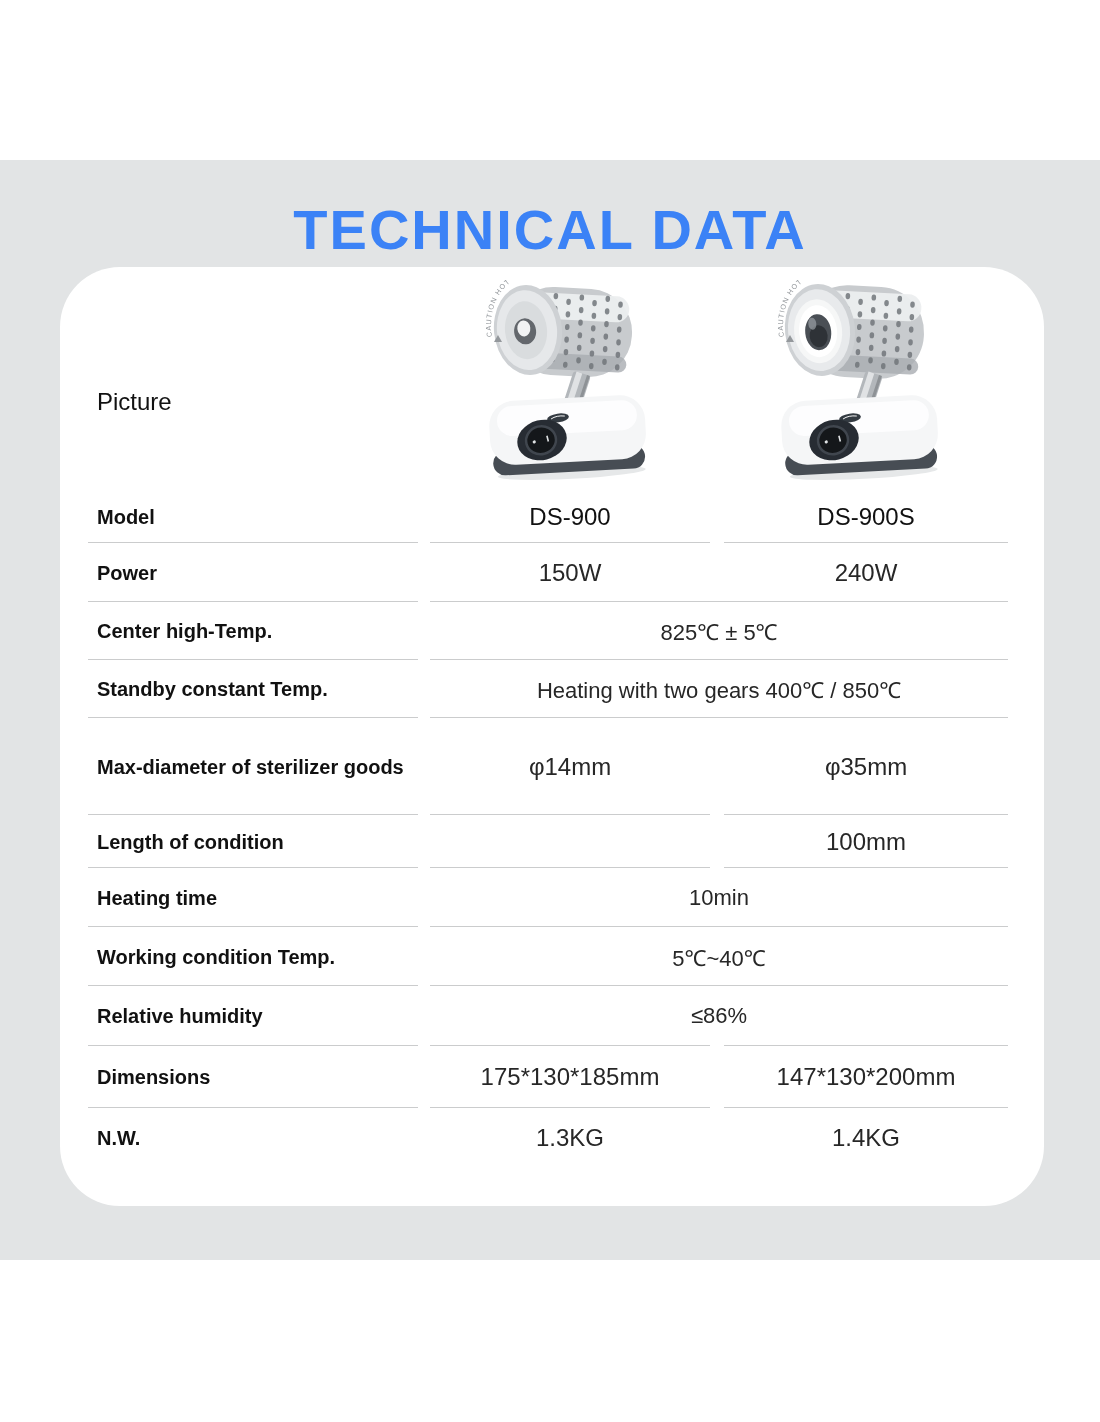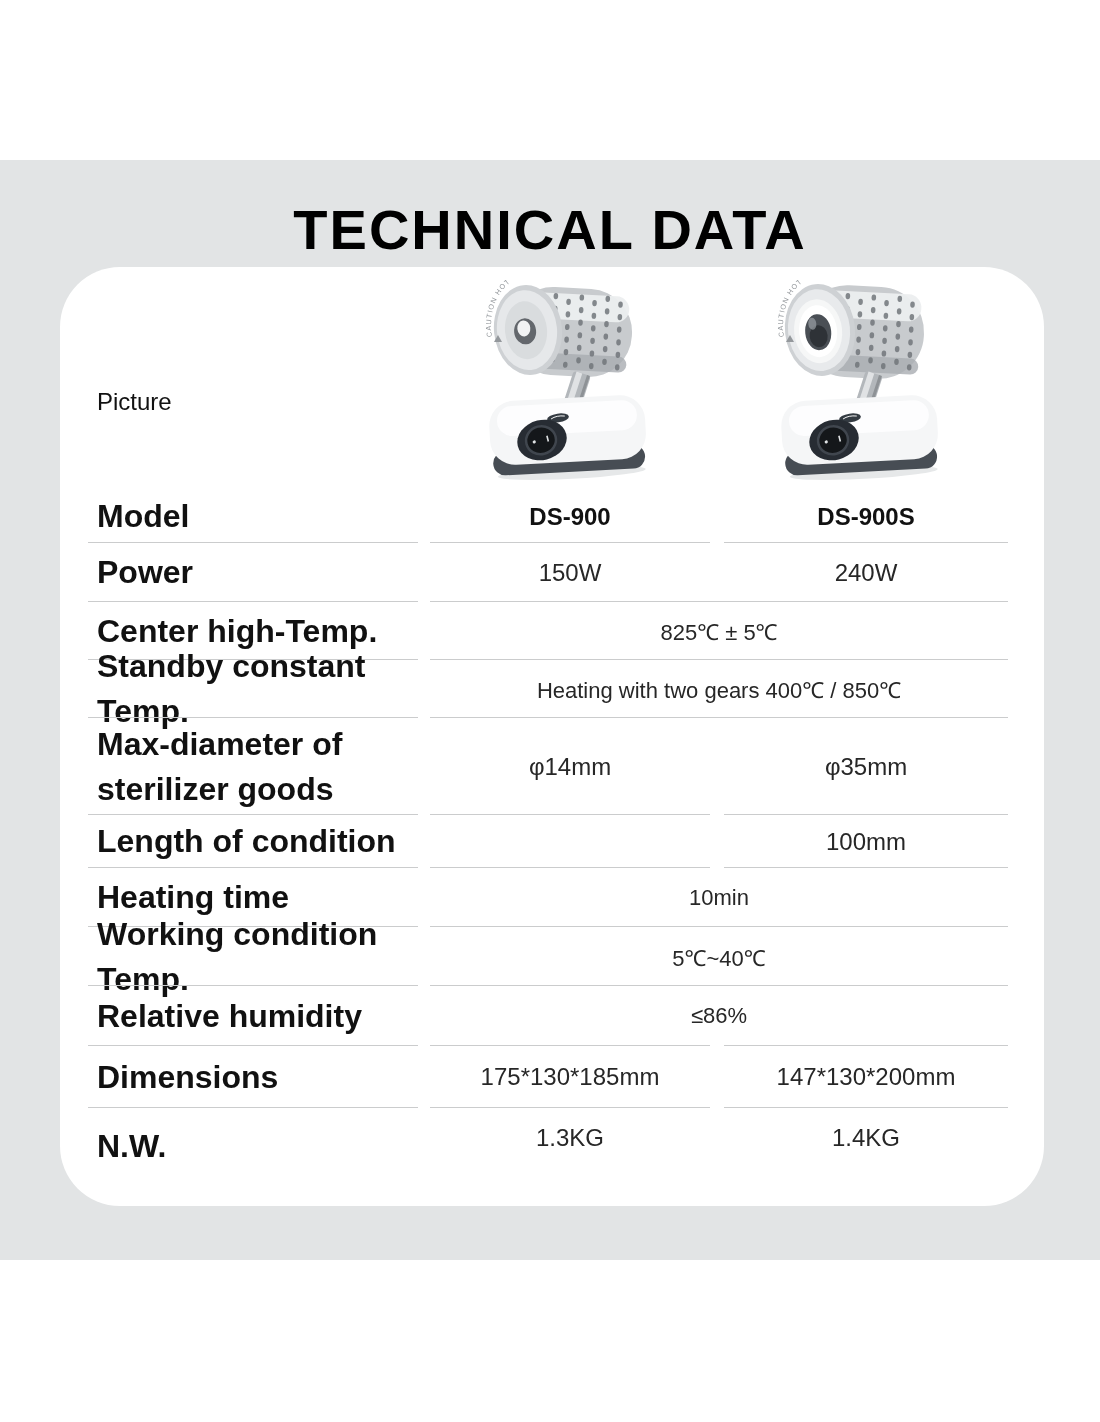--- a/index.html
+++ b/index.html
@@ -3,35 +3,35 @@
 <meta charset="utf-8">
 <style>
   html,body{margin:0;padding:0;}
   .page{
     position:relative;width:1100px;height:1422px;background:#ffffff;
     font-family:"Liberation Sans", sans-serif;overflow:hidden;
   }
   .band{position:absolute;left:0;top:160px;width:1100px;height:1100px;background:#e2e4e5;}
   .title{
     position:absolute;left:0;top:198px;width:1100px;text-align:center;
-    font-size:56px;font-weight:bold;letter-spacing:2px;color:#000000;line-height:64px;
+    font-size:56px;font-weight:bold;letter-spacing:2px;color:#3b82f6;line-height:64px;
   }
   .card{
     position:absolute;left:60px;top:267px;width:984px;height:939px;
     background:#ffffff;border-radius:60px;
   }
   .row{position:absolute;left:0;width:984px;}
   .cell{position:absolute;top:0;height:100%;display:flex;align-items:center;}
-  .lbl{left:37px;width:322px;font-weight:bold;font-size:32px;color:#111111;line-height:1.4;}
+  .lbl{left:37px;width:322px;font-weight:bold;font-size:20px;color:#111111;line-height:1.4;}
   .v1{left:370px;width:280px;justify-content:center;}
   .v2{left:664px;width:284px;justify-content:center;}
   .vm{left:370px;width:578px;justify-content:center;}
   .val{font-size:24px;color:#272727;}
   .val.big{font-size:22px;}
-  .val.bold{font-weight:bold;color:#111111;}
+  .val.bold{font-weight:normal;color:#111111;}
   .divider{position:absolute;bottom:0;height:1px;background:#cbcccd;}
   .dl{left:28px;width:330px;}
   .d1{left:370px;width:280px;}
   .d2{left:664px;width:284px;}
   .dm{left:370px;width:578px;}
   .picture-label{position:absolute;left:37px;top:121px;font-weight:normal;font-size:24px;color:#111111;}
   .prod{position:absolute;top:13px;width:230px;height:205px;}
   .prod.p1{left:398px;}
   .prod.p2{left:690px;}
   .row-nw .cell{align-items:flex-start;padding-top:16px;box-sizing:border-box;}

